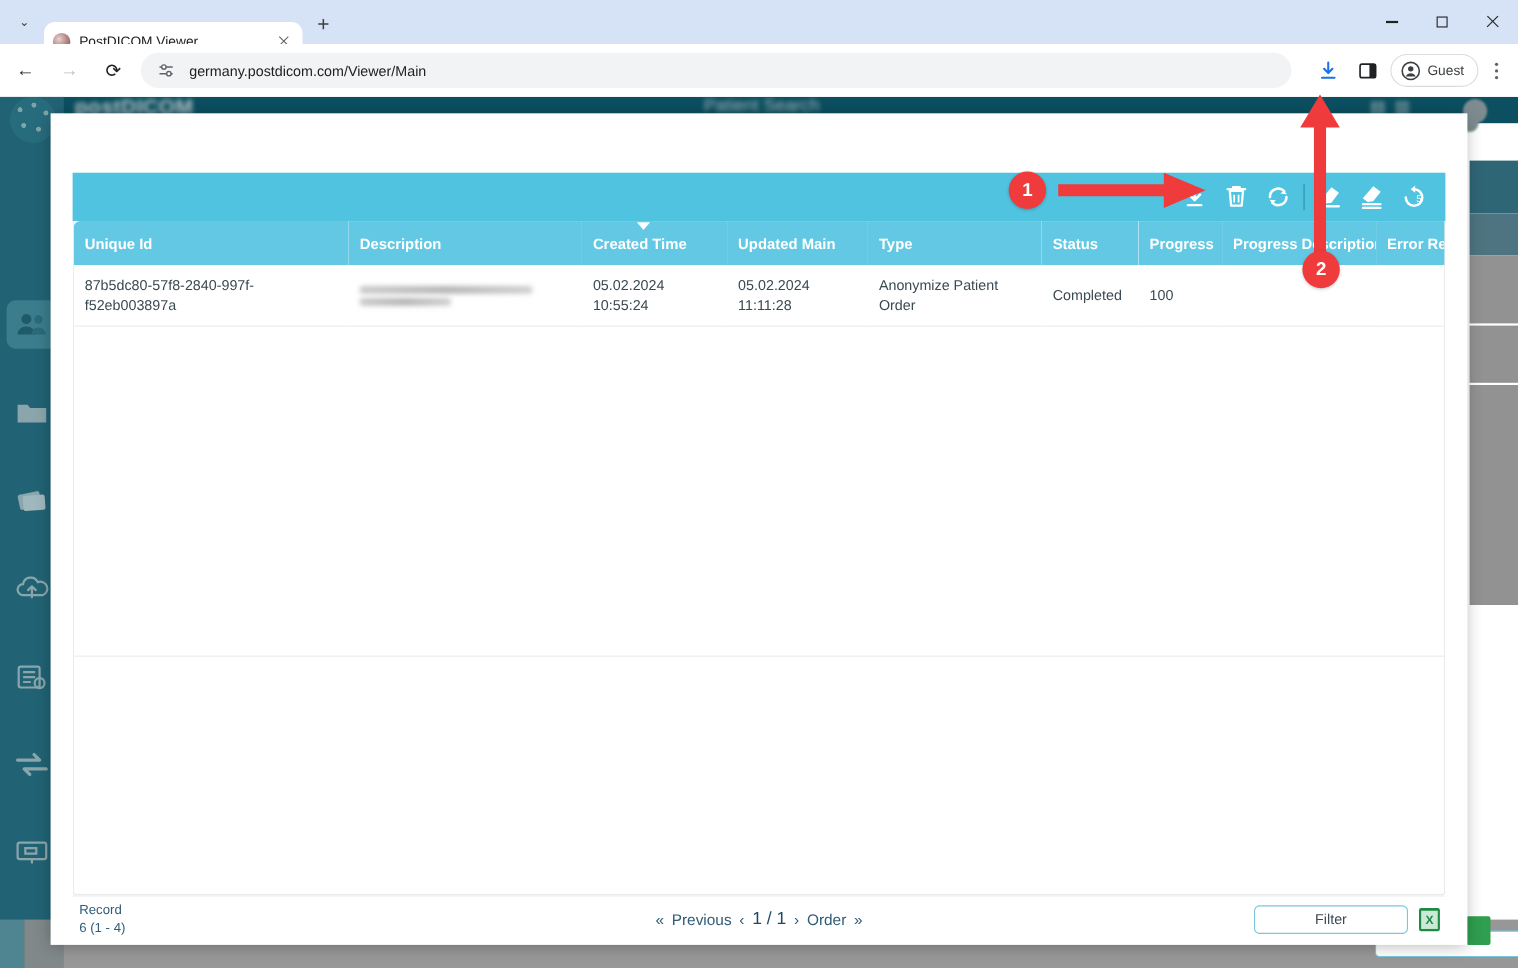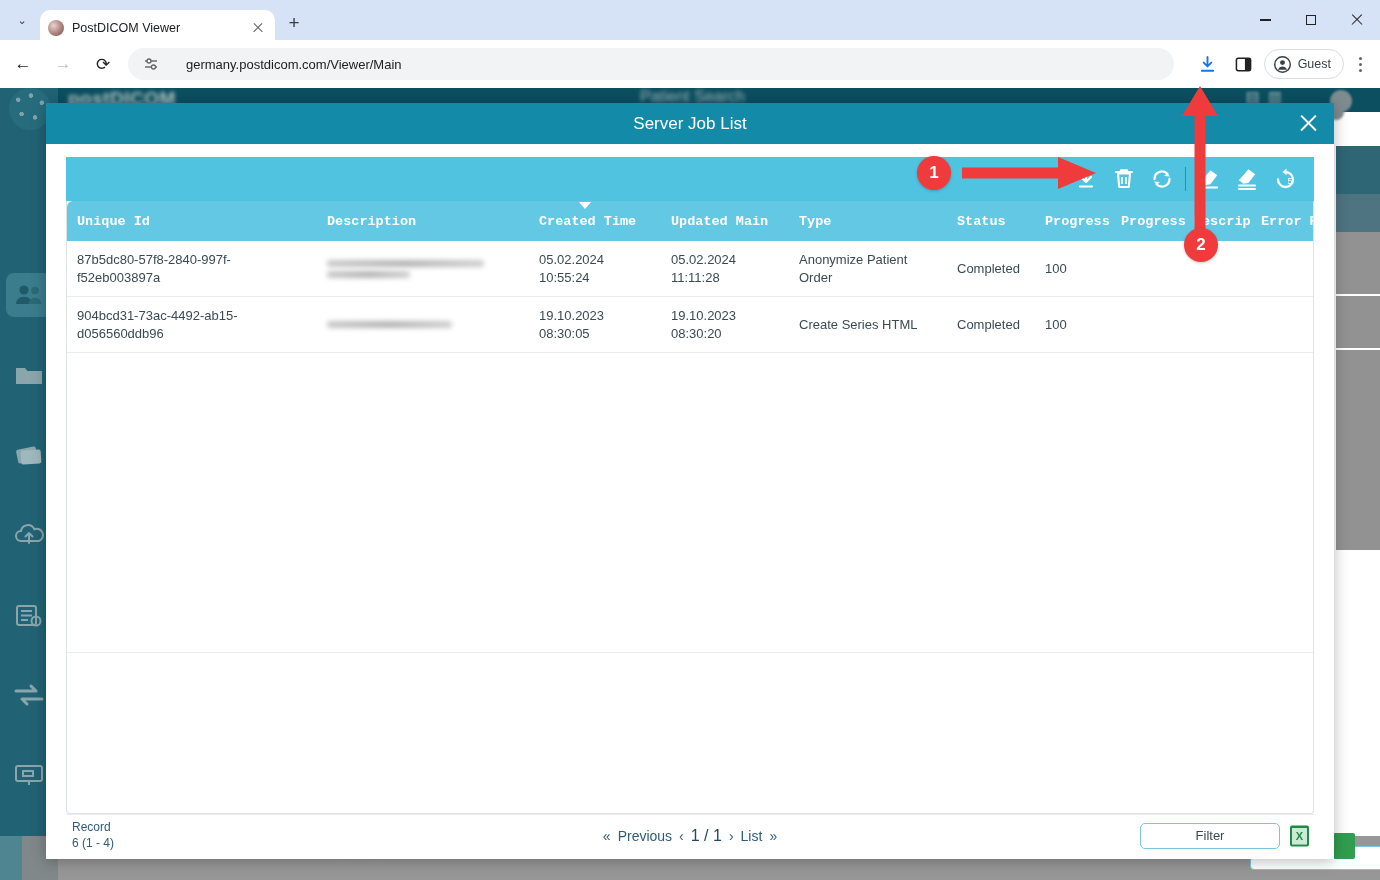--- a/index.html
+++ b/index.html
@@ -14,21 +14,21 @@
   .browser-tabstrip {
     position: absolute; left:0; top:0; width:1380px; height:40px;
     background:#d6e2f5;
   }
   .tab-chevron {
     position:absolute; left:8px; top:6px; width:28px; height:28px;
     border-radius:6px; display:flex; align-items:center; justify-content:center;
     color:#3c4043; font-size:11px;
   }
   .tab {
-    position:absolute; left:40px; top:10px; width:235px; height:35px;
+    position:absolute; left:40px; top:20px; width:235px; height:35px;
     background:#fff; border-radius:10px 10px 0 0;
     display:flex; align-items:center; padding:0 8px; gap:8px;
   }
   .tab-favicon {
     width:16px; height:16px; border-radius:50%;
     background: radial-gradient(circle at 35% 35%, #e8d3d0 0%, #b98e8a 45%, #6b4a47 100%);
     flex:0 0 auto;
   }
   .tab-title {
     font-size:12.5px; color:#202124; white-space:nowrap;
@@ -66,21 +66,21 @@
   }
   .nav-btn {
     width:34px; height:34px; margin-left:6px; border-radius:50%;
     display:flex; align-items:center; justify-content:center;
     color:#202124; font-size:17px; flex:0 0 auto;
   }
   .nav-btn.disabled { color:#bdc1c6; }
   .omnibox {
     position:absolute; left:128px; top:8px; width:1046px; height:32px;
     background:#f1f3f4; border-radius:16px;
-    display:flex; align-items:center; padding:0 14px; gap:26px;
+    display:flex; align-items:center; padding:0 14px; gap:12px;
   }
   .omni-icon {
     width:18px; height:18px; flex:0 0 auto;
     display:flex; align-items:center; justify-content:center;
   }
   .omni-url { font-size:13px; color:#202124; white-space:nowrap; }
   .tb-right { position:absolute; right:8px; top:8px; display:flex; align-items:center; gap:4px; }
   .tb-icon-btn {
     width:32px; height:32px; border-radius:50%;
     display:flex; align-items:center; justify-content:center;
@@ -200,21 +200,20 @@
   .grid-wrap {
     position:relative; width:1248px; height:613px;
     border:1px solid #dfe4e6; border-top:none; background:#fff;
     border-radius:0 0 4px 4px; overflow:hidden;
   }
   table.grid { width:100%; border-collapse:collapse; table-layout:fixed; }
   table.grid thead th {
     background:#62c8e3; color:#ffffff; font-size:13.5px; font-weight:bold;
     text-align:left; padding:12px 10px; height:40px; position:relative;
     white-space:nowrap;
-    font-family:Liberation Mono, monospace;
   }
   table.grid thead th:first-child { border-radius:6px 0 0 0; }
   .sort-caret {
     position:absolute; left:50%; top:1px; margin-left:-16px;
     width:0; height:0; border-left:6px solid transparent; border-right:6px solid transparent;
     border-top:7px solid #ffffff;
   }
   table.grid tbody td {
     font-size:13px; color:#3b4a52; padding:10px; vertical-align:middle;
     border-bottom:1px solid #e8ecee; line-height:1.35;
@@ -407,24 +406,20 @@
     <div class="bg-strip-teal" style="left:0; top:748px; width:22px; height:44px;"></div>
     <div class="bg-panel" style="left:22px; top:748px; width:1358px; height:44px; opacity:0.9;"></div>
     <div class="bg-text-blur" style="left:330px; top:752px;">5 (1 - 5)</div>
     <div class="bg-text-blur" style="left:850px; top:748px;">1 / 1</div>
     <div class="bg-btn-outline" style="left:1250px; top:758px; width:140px; height:24px;"></div>
     <div class="bg-excel" style="left:1333px; top:745px;"></div>
   </div>
 
   <div class="modal">
 
-    <div class="modal-titlebar">
-      <span class="modal-title">Server Job List</span>
-      <span class="modal-close"></span>
-    </div>
 
     <div class="modal-body">
 
       <div class="grid-toolbar">
         <div class="tb-act">
           <svg width="24" height="24" viewBox="0 0 24 24">
             <path d="M12 3v11 M7 10l5 5 5-5" fill="none" stroke="#fff" stroke-width="2.2" stroke-linecap="round" stroke-linejoin="round"></path>
             <line x1="6" y1="19.5" x2="18" y2="19.5" stroke="#fff" stroke-width="2.2" stroke-linecap="round"></line>
           </svg>
         </div>
@@ -507,53 +502,40 @@
                   <span class="redact" style="width:83px"></span>
                 </td>
                 <td>05.02.2024<br>10:55:24</td>
                 <td>05.02.2024<br>11:11:28</td>
                 <td>Anonymize Patient Order</td>
                 <td>Completed</td>
                 <td>100</td>
                 <td></td>
                 <td></td>
               </tr>
-              <tr>
-                <td>904bcd31-73ac-4492-ab15-d056560ddb96</td>
-                <td>
-                  <span class="redact" style="width:125px"></span>
-                </td>
-                <td>19.10.2023<br>08:30:05</td>
-                <td>19.10.2023<br>08:30:20</td>
-                <td>Create Series HTML</td>
-                <td>Completed</td>
-                <td>100</td>
-                <td></td>
-                <td></td>
-              </tr>
               <tr class="filler">
                 <td colspan="9" style="height: 300px;"></td>
               </tr>
             </tbody>
         </table>
       </div>
 
       <div class="grid-footer">
         <div class="record-box">
           <div>Record</div>
           <div>6 (1 - 4)</div>
         </div>
 
         <div class="pager">
           <span>«</span>
           <span>Previous</span>
           <span>‹</span>
           <span class="pg-num">1 / 1</span>
           <span>›</span>
-          <span>List</span>
+          <span>Order</span>
           <span>»</span>
         </div>
 
         <div class="footer-right">
           <div class="filter-btn">Filter</div>
           <div class="excel-btn">
             <svg width="21" height="24" viewBox="0 0 21 24">
               <rect x="1" y="1.5" width="19" height="21" rx="2" fill="#1f8a44"></rect>
               <rect x="3" y="4" width="15" height="16.5" fill="#ffffff"></rect>
               <rect x="3" y="4" width="15" height="16.5" fill="#2da85c" opacity="0.25"></rect>

